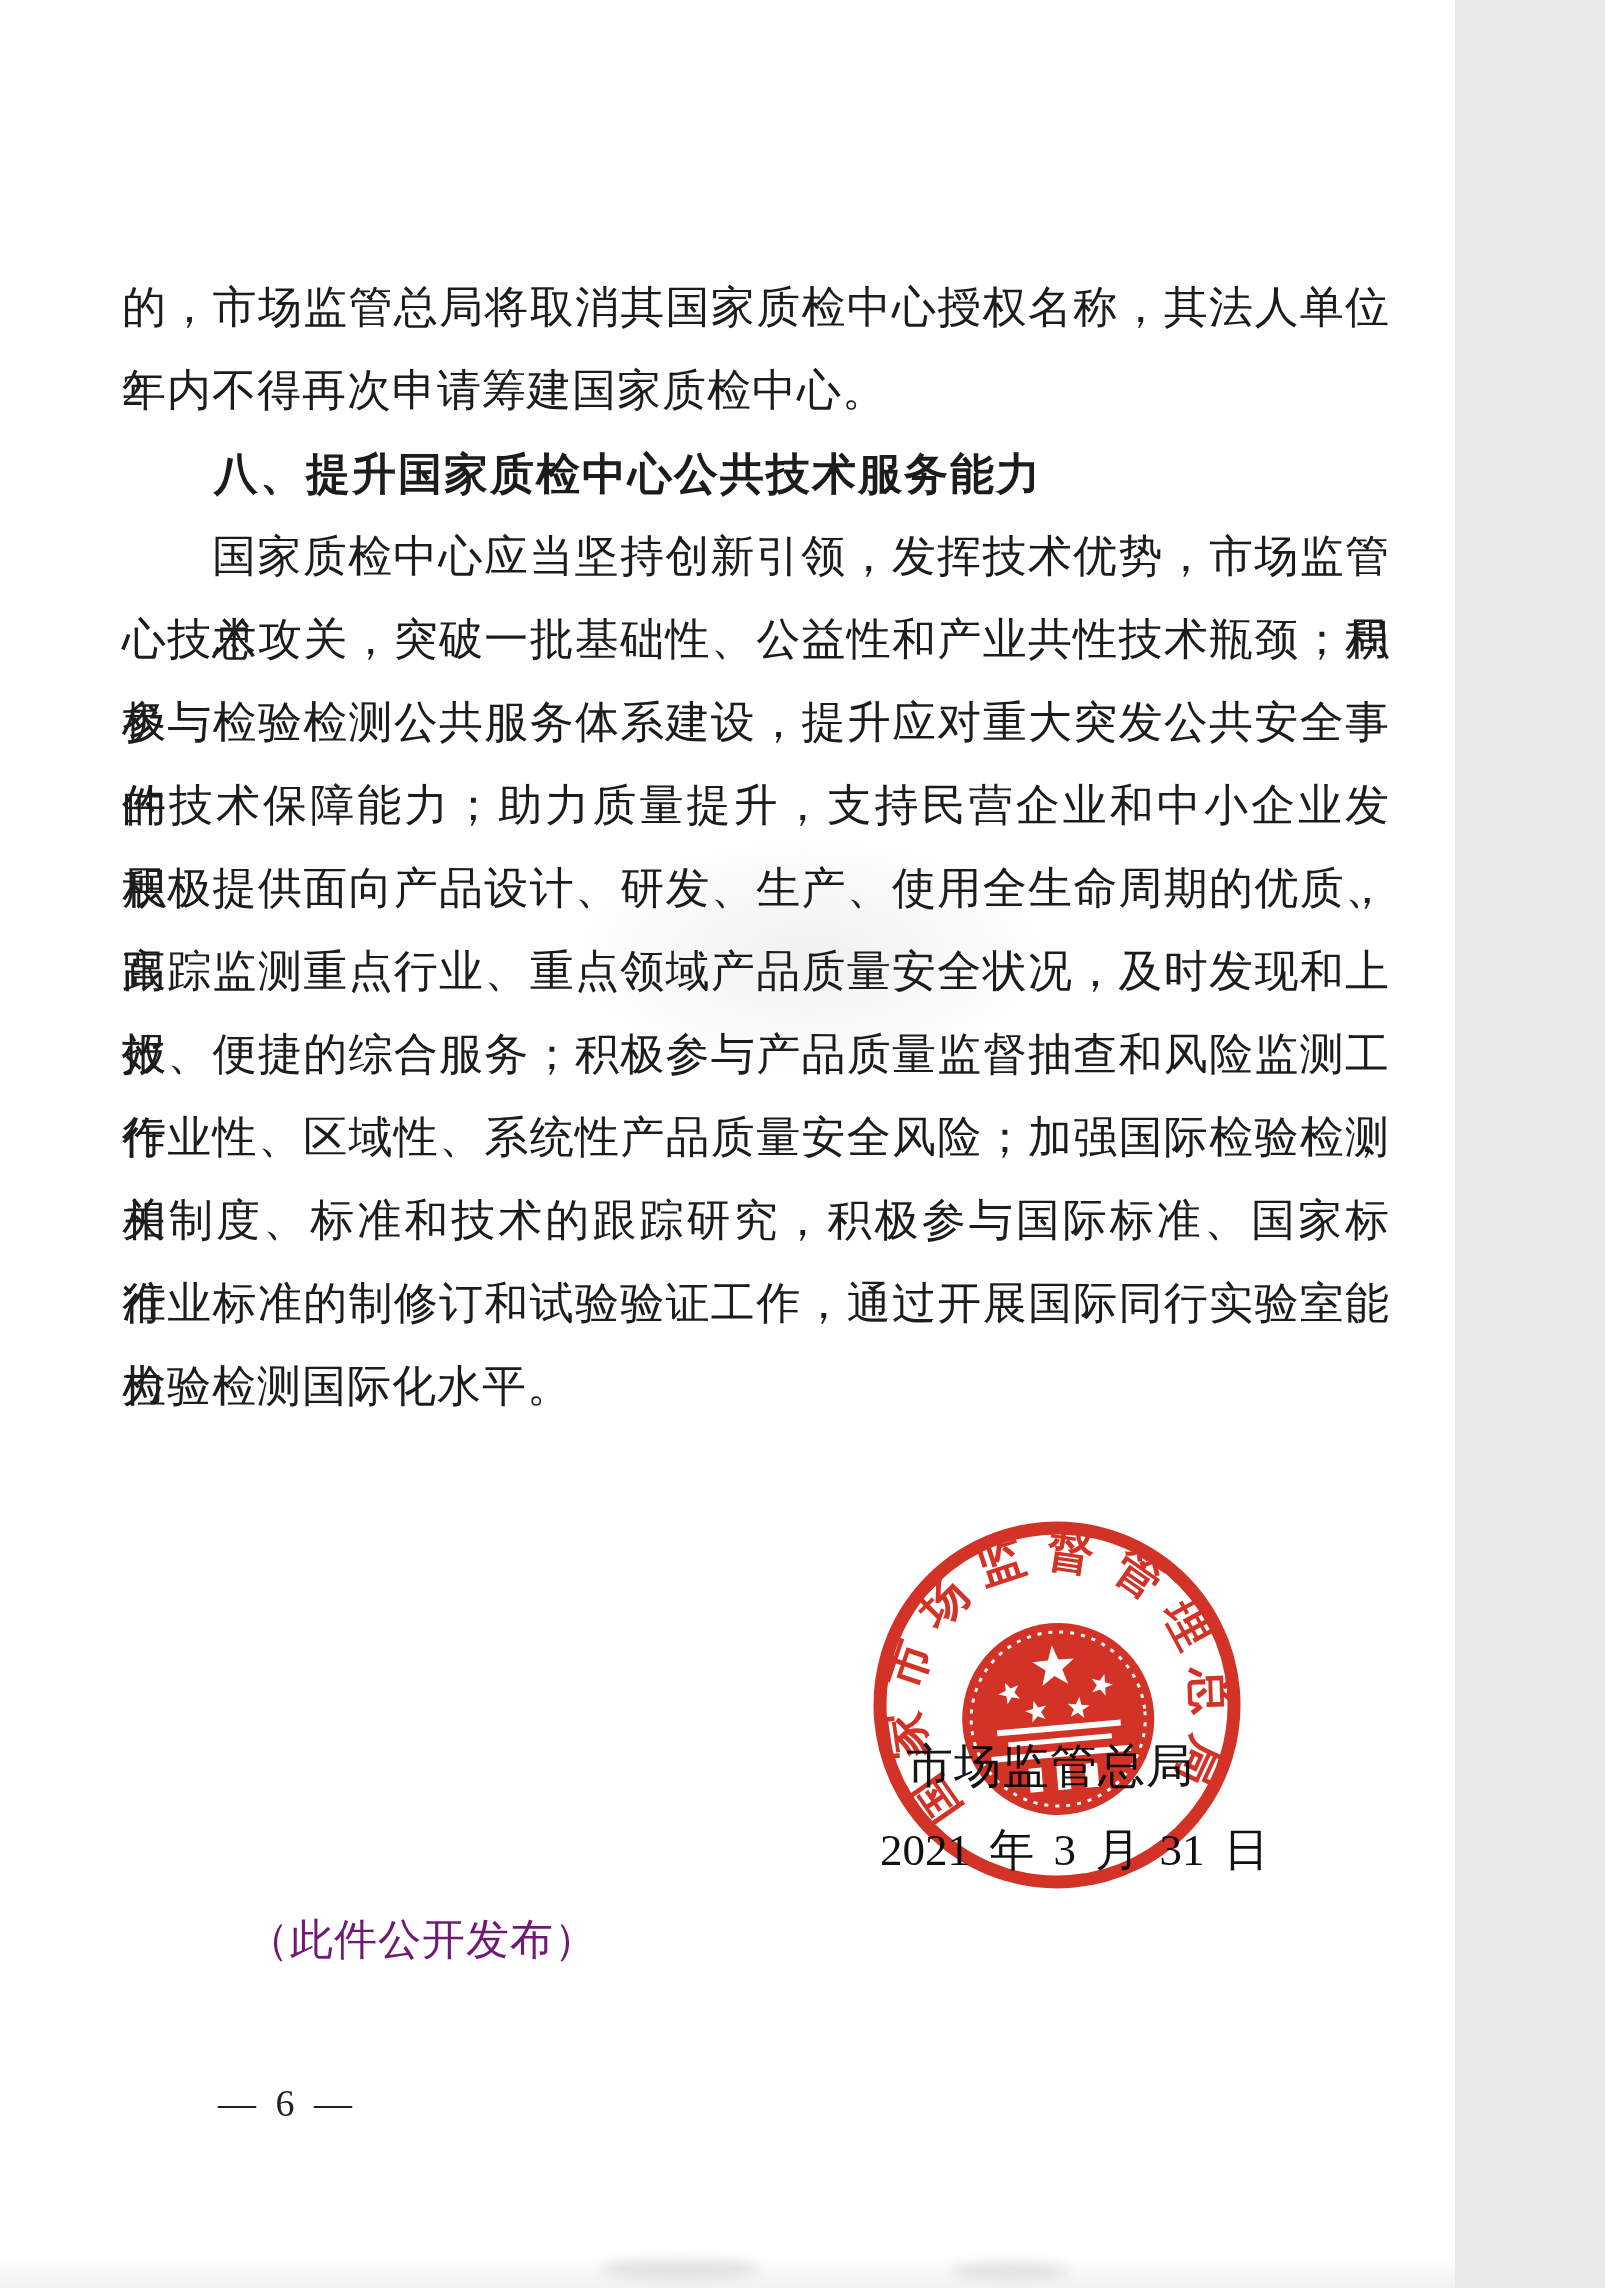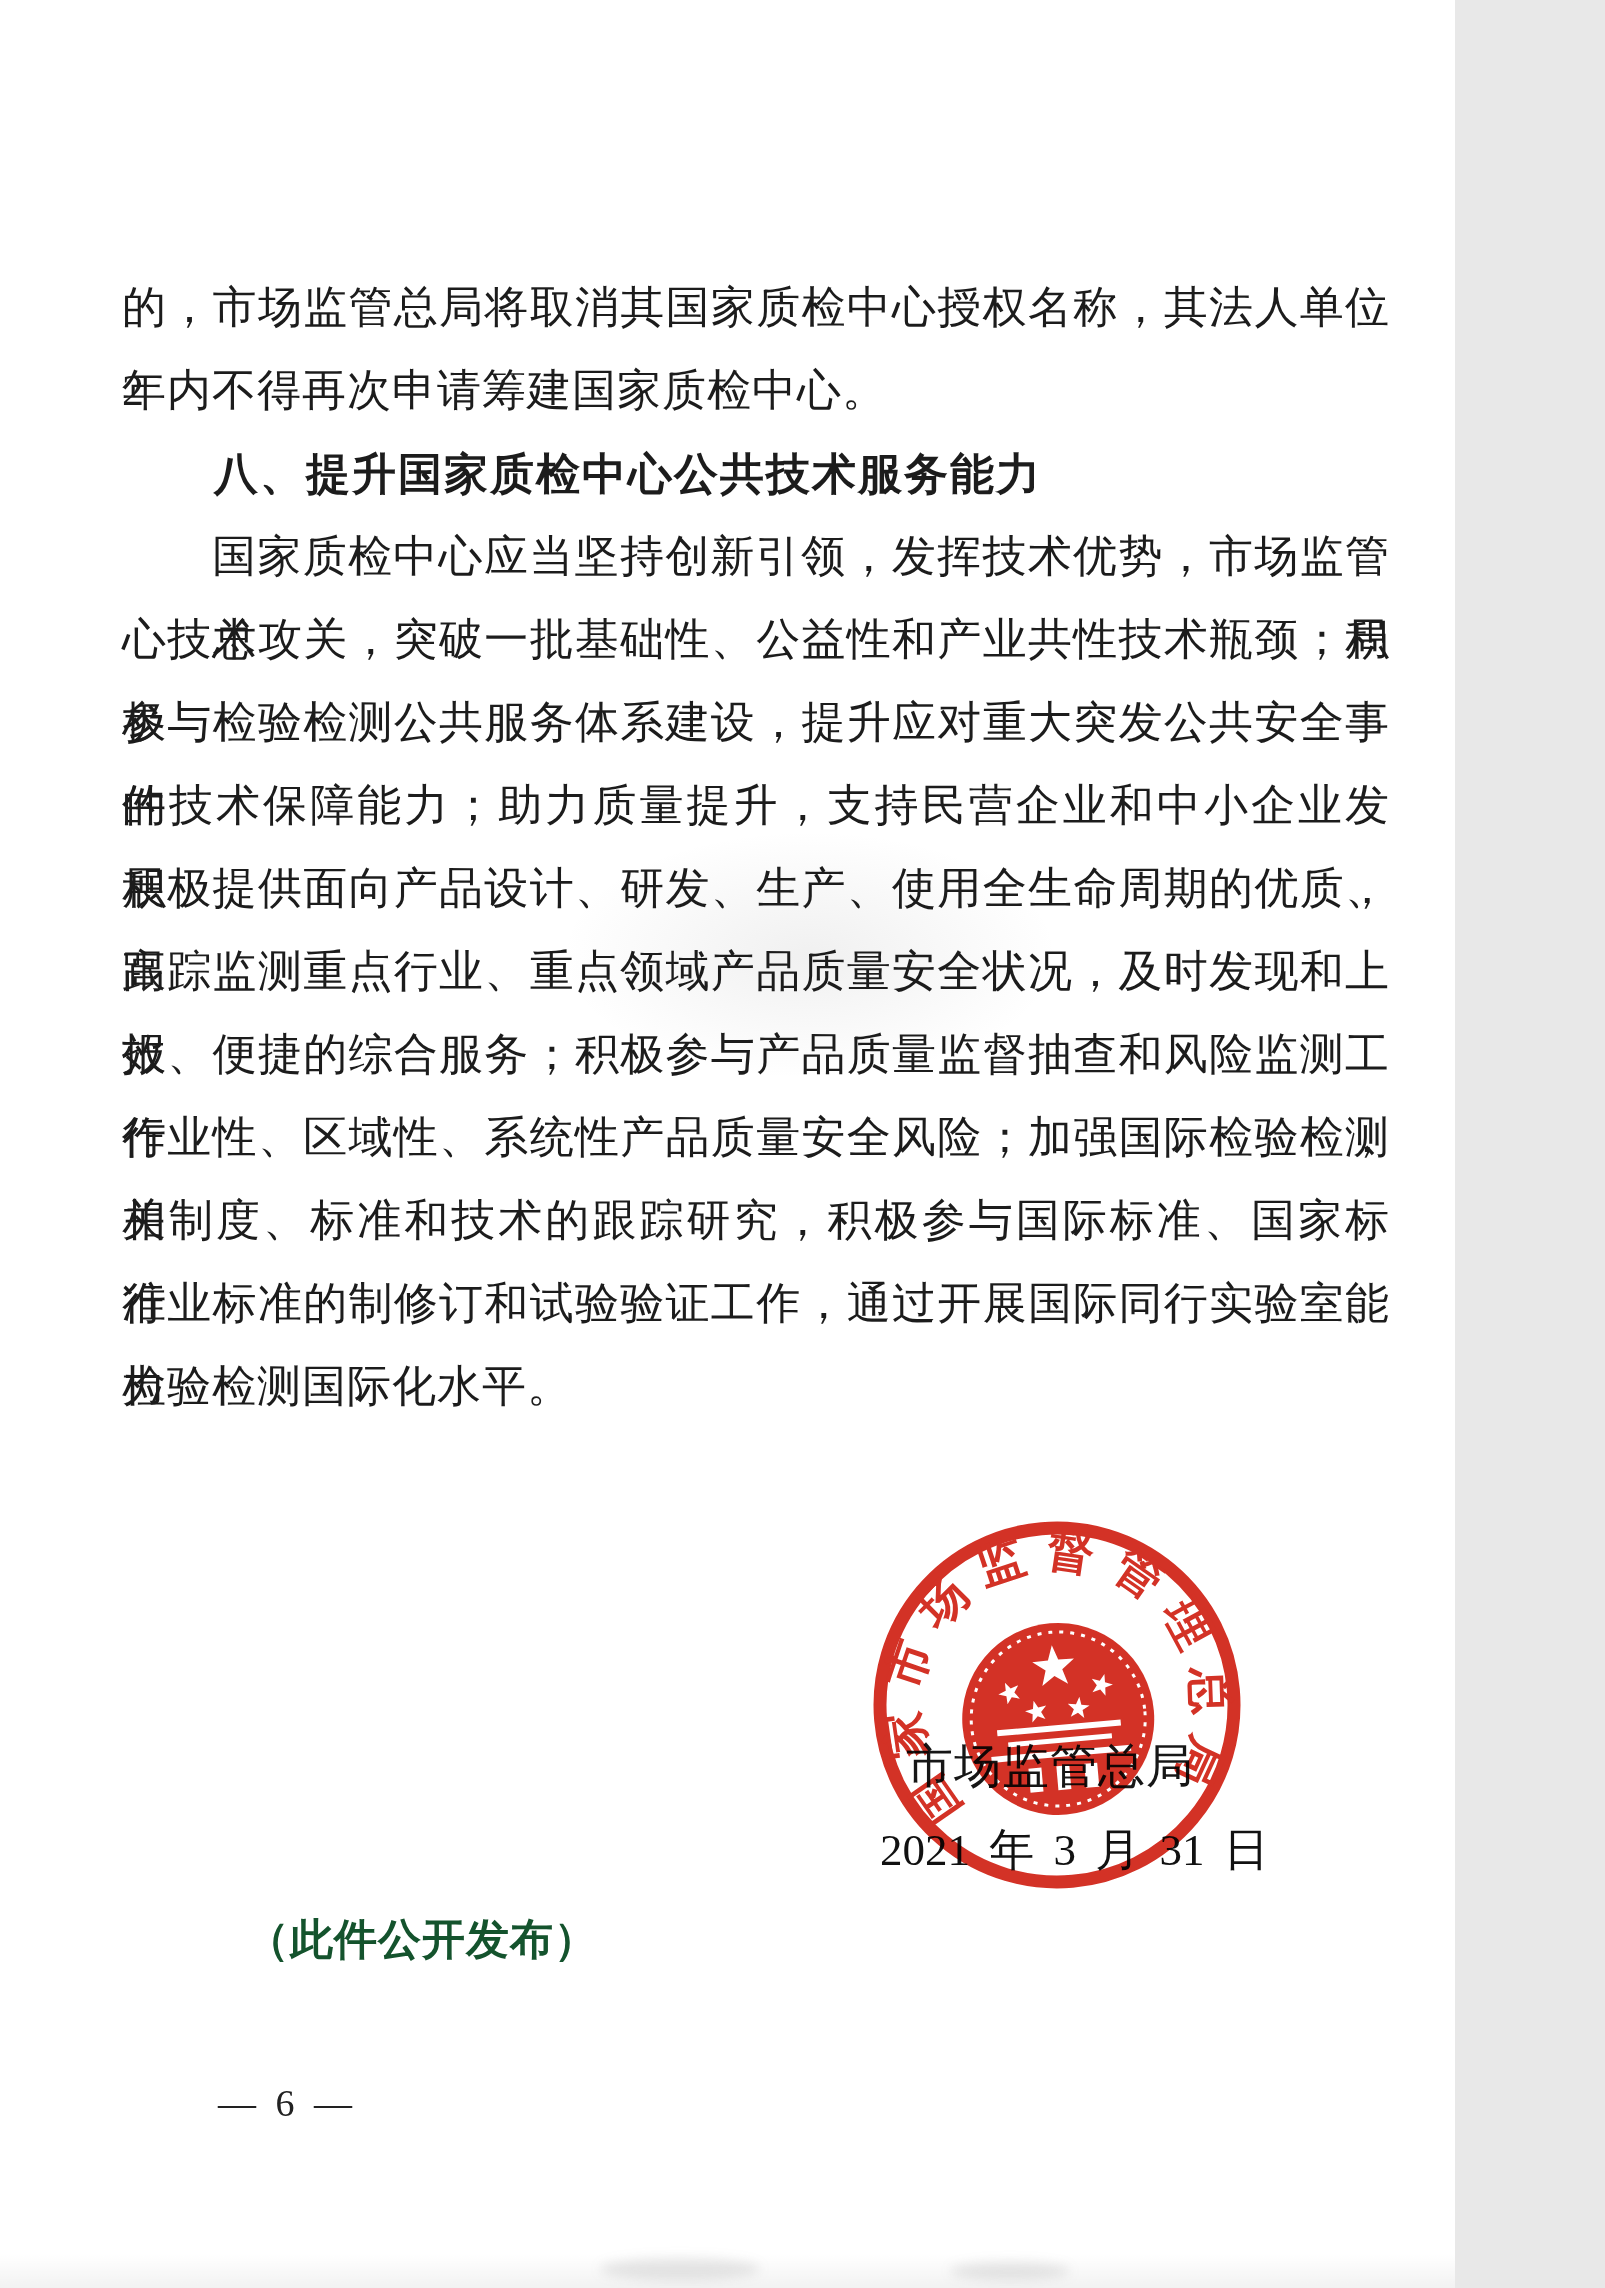--- a/index.html
+++ b/index.html
@@ -72,23 +72,22 @@
   .seal .ringtext{
     fill:#d2291d;
     font-family:"Liberation Serif","DejaVu Serif",serif;
     font-weight:700;font-size:47px;letter-spacing:17px;
   }
   .seal .red{fill:#d2291d;}
   .seal .wh{fill:#ffffff;}
 
   .footer-note{
     position:absolute;left:246px;top:1912px;
-    font-size:43px;line-height:56px;letter-spacing:1px;color:#14532d;
+    font-size:43px;line-height:56px;letter-spacing:1px;color:#701a75;
     white-space:nowrap;
-    font-weight:bold;
   }
   .page-number{
     position:absolute;left:218px;top:2080px;
     font-size:38px;line-height:46px;color:#222;
     word-spacing:10px;white-space:nowrap;
   }
 </style>
 </head>
 <body>
 

